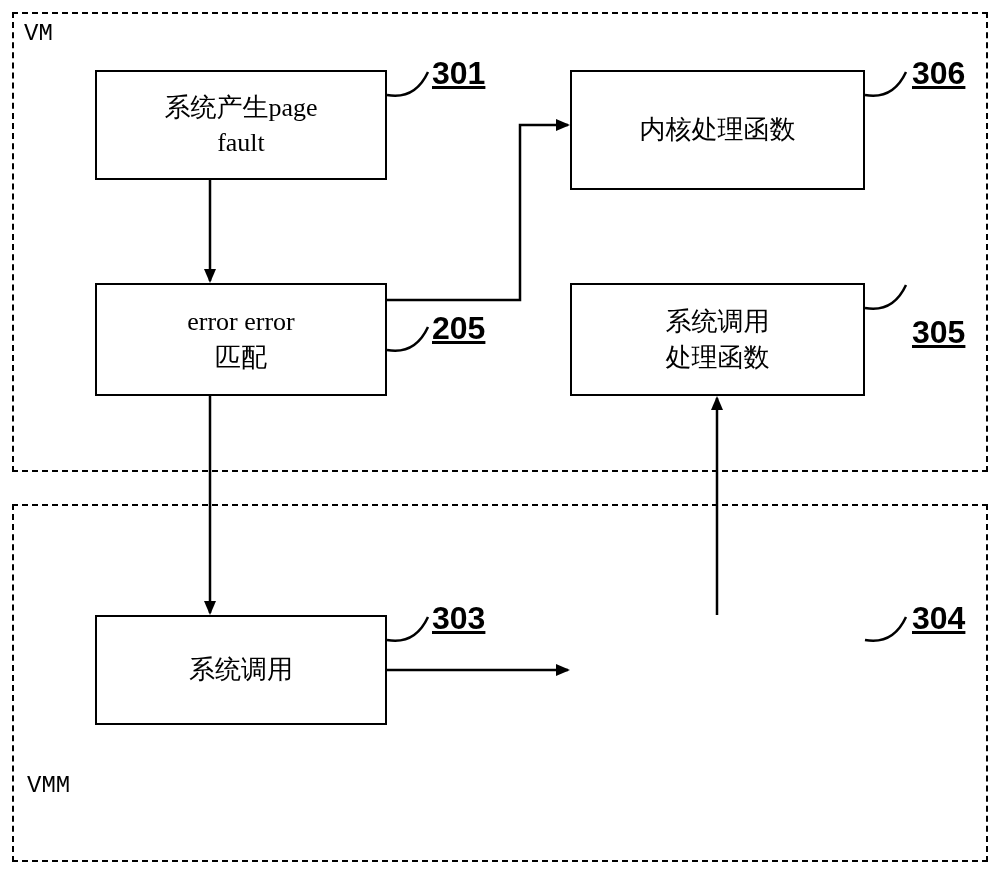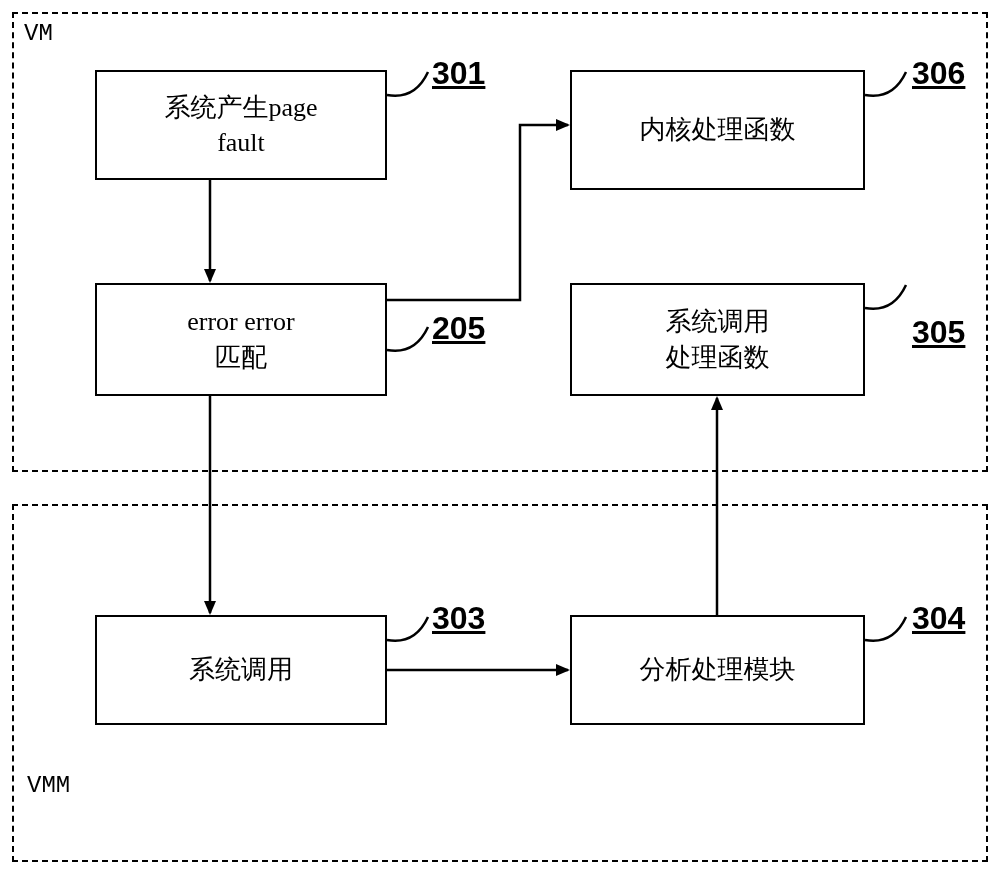--- a/index.html
+++ b/index.html
@@ -72,21 +72,20 @@
 匹配</div>
   <div class="num" style="left:432px; top:310px;">205</div>
 
   <div class="block" style="left:570px; top:283px; width:295px; height:113px;">系统调用
 处理函数</div>
   <div class="num" style="left:912px; top:270px;margin-top:44px;">305</div>
 
   <div class="block" style="left:95px; top:615px; width:292px; height:110px;">系统调用</div>
   <div class="num" style="left:432px; top:600px;">303</div>
 
-  <div class="block" style="left:570px; top:615px; width:295px; height:110px;">分析处理模块</div>
   <div class="num" style="left:912px; top:600px;">304</div>
 
   <svg class="overlay" width="1000" height="875">
     <defs>
       <marker id="arrow" markerWidth="14" markerHeight="12" refX="12" refY="6" orient="auto" markerUnits="userSpaceOnUse">
         <path d="M0,0 L14,6 L0,12 Z" fill="#000"></path>
       </marker>
     </defs>
 
     <line x1="210" y1="180" x2="210" y2="281" stroke="#000" stroke-width="2.5" marker-end="url(#arrow)"></line>

